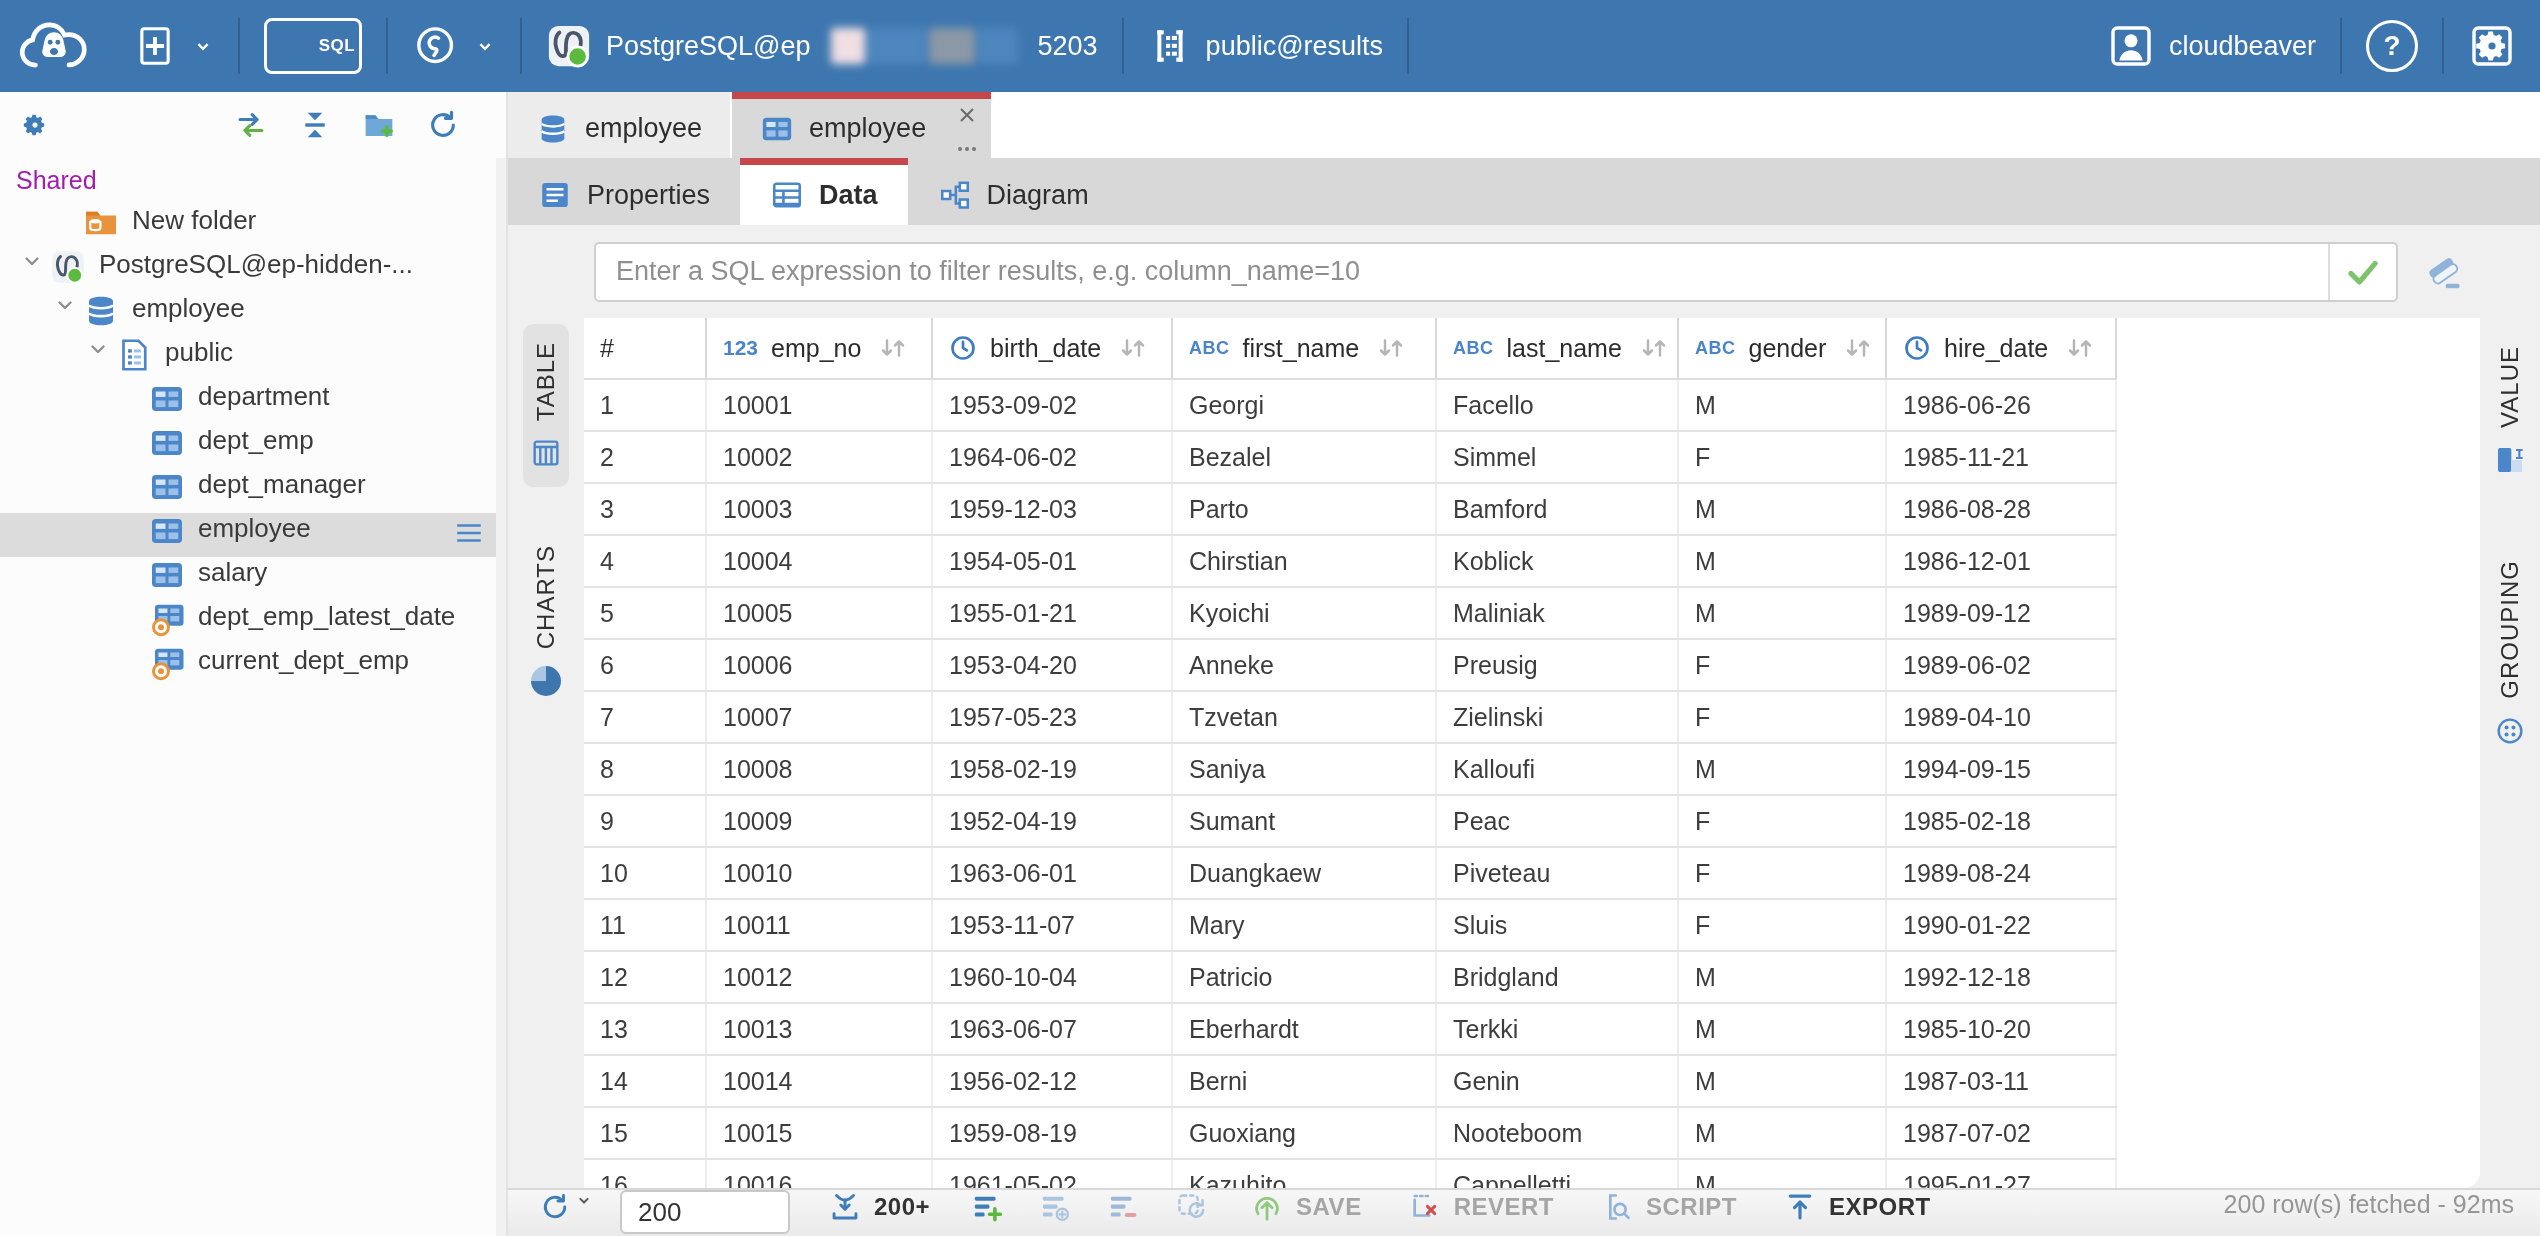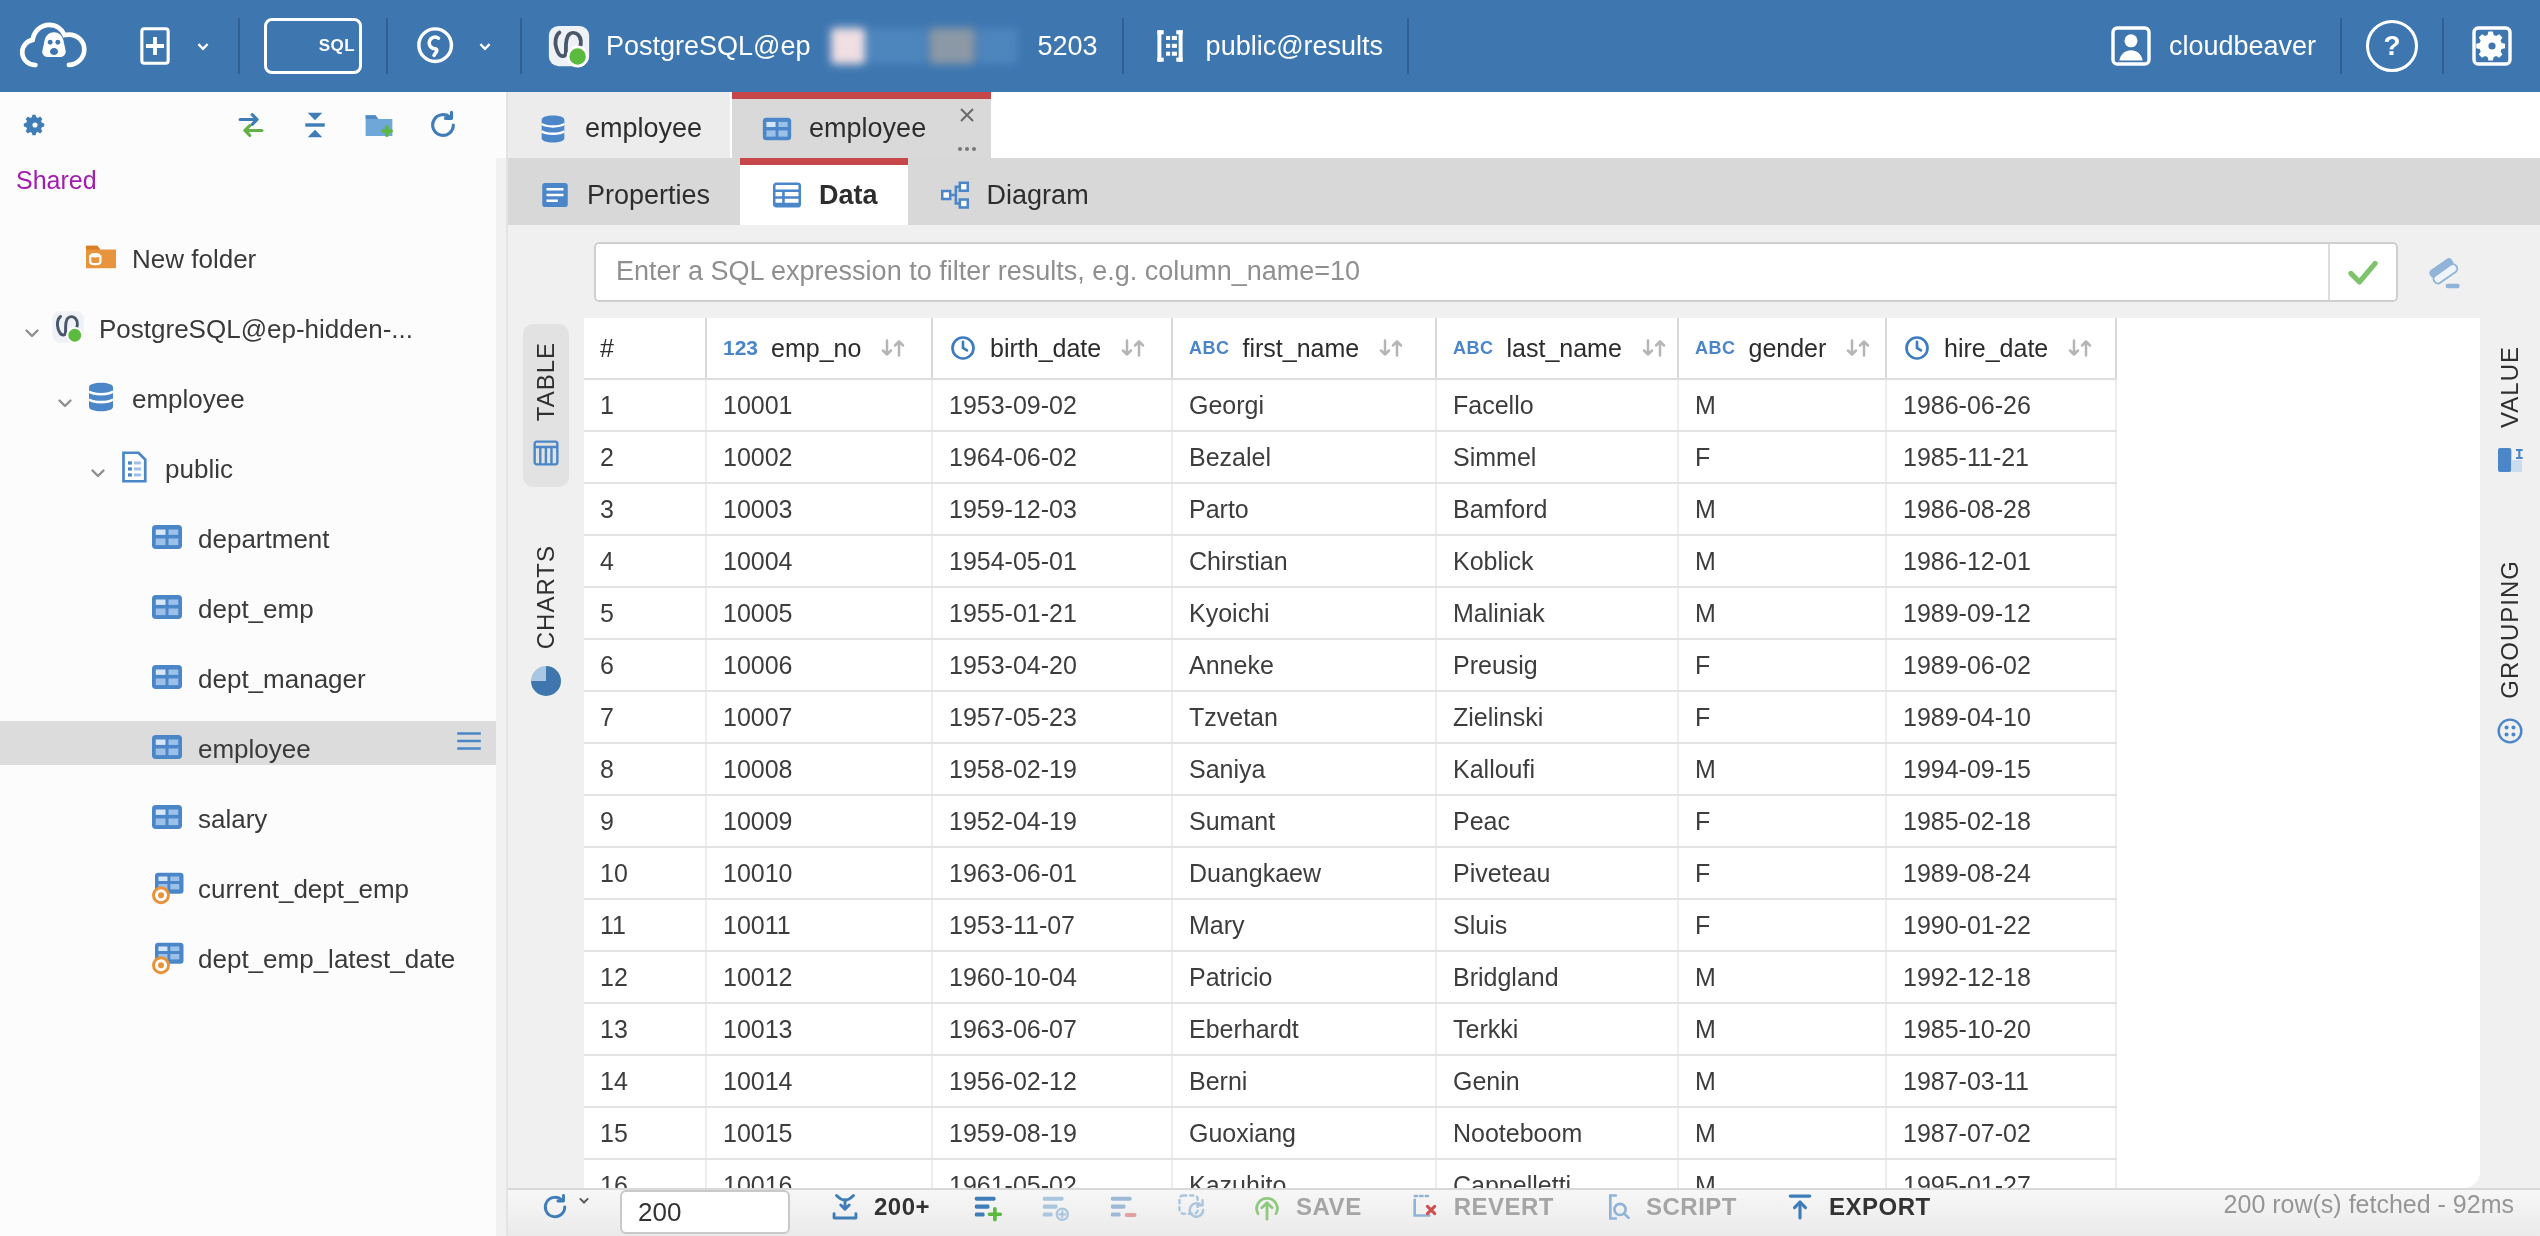--- a/index.html
+++ b/index.html
@@ -25,21 +25,21 @@
   
   .body{display:flex;height:1144px;}
 
   
   .sidebar{width:506px;min-width:506px;background:#fcfcfc;border-right:2px solid #e3e3e3;display:flex;flex-direction:column;position:relative;}
   .side-toolbar{height:66px;display:flex;align-items:center;padding:0 18px;}
   .side-tools{margin-left:auto;display:flex;align-items:center;gap:30px;padding-right:28px;}
   .side-tools .ic, .side-toolbar .ic{width:34px;height:34px;display:flex;cursor:pointer;}
   .side-caption{font-size:25px;color:#a21caf;padding:8px 0 10px 16px;}
   .tree{flex:1;overflow:hidden;font-size:26px;color:#3a3a3a;}
-  .tree-item{height:44px;display:flex;align-items:flex-end;position:relative;cursor:pointer;white-space:nowrap;margin-top:26px;}
+  .tree-item{height:44px;display:flex;align-items:flex-start;position:relative;cursor:pointer;white-space:nowrap;}
   .tree-item.selected{background:#dcdcdc;}
   .t-chev{width:36px;min-width:36px;display:flex;align-items:center;justify-content:center;}
   .t-icon{width:36px;min-width:36px;height:36px;margin-right:13px;display:flex;align-items:center;}
   .t-icon svg{width:100%;height:100%;}
   .row-menu{position:absolute;right:22px;top:8px;}
   .side-scroll{position:absolute;top:66px;right:0;bottom:0;width:10px;background:#f1f1f1;}
 
   
   .main{flex:1;display:flex;flex-direction:column;min-width:0;}
 
@@ -388,36 +388,36 @@
               <svg viewBox="0 0 24 24">
                 <rect x="4" y="2.5" width="19" height="14" rx="2.2" fill="#4a86c8"></rect>
                 <rect x="6.3" y="5" width="6" height="3" fill="#d7e6f6"></rect>
                 <rect x="14.2" y="5" width="6" height="3" fill="#9cc0e8"></rect>
                 <rect x="6.3" y="10" width="6" height="3.6" fill="#9cc0e8"></rect>
                 <rect x="14.2" y="10" width="6" height="3.6" fill="#9cc0e8"></rect>
                 <circle cx="8" cy="17.5" r="5" fill="#fff" stroke="#e8923a" stroke-width="2"></circle>
                 <circle cx="8" cy="17.5" r="2" fill="#e8923a"></circle>
               </svg>
             </span>
-            <span class="t-label">current_dept_emp</span>
+            <span class="t-label">dept_emp_latest_date</span>
           </div>
           <div class="tree-item" style="padding-left: 113px;">
             <span class="t-chev"></span>
             <span class="t-icon">
               <svg viewBox="0 0 24 24">
                 <rect x="4" y="2.5" width="19" height="14" rx="2.2" fill="#4a86c8"></rect>
                 <rect x="6.3" y="5" width="6" height="3" fill="#d7e6f6"></rect>
                 <rect x="14.2" y="5" width="6" height="3" fill="#9cc0e8"></rect>
                 <rect x="6.3" y="10" width="6" height="3.6" fill="#9cc0e8"></rect>
                 <rect x="14.2" y="10" width="6" height="3.6" fill="#9cc0e8"></rect>
                 <circle cx="8" cy="17.5" r="5" fill="#fff" stroke="#e8923a" stroke-width="2"></circle>
                 <circle cx="8" cy="17.5" r="2" fill="#e8923a"></circle>
               </svg>
             </span>
-            <span class="t-label">dept_emp_latest_date</span>
+            <span class="t-label">current_dept_emp</span>
           </div>
         </div>
       <div class="side-scroll"></div>
     </div>
 
     <div class="main">
 
       <div class="doc-tabs">
         <div class="doc-tab">
           <span class="dt-icon">

